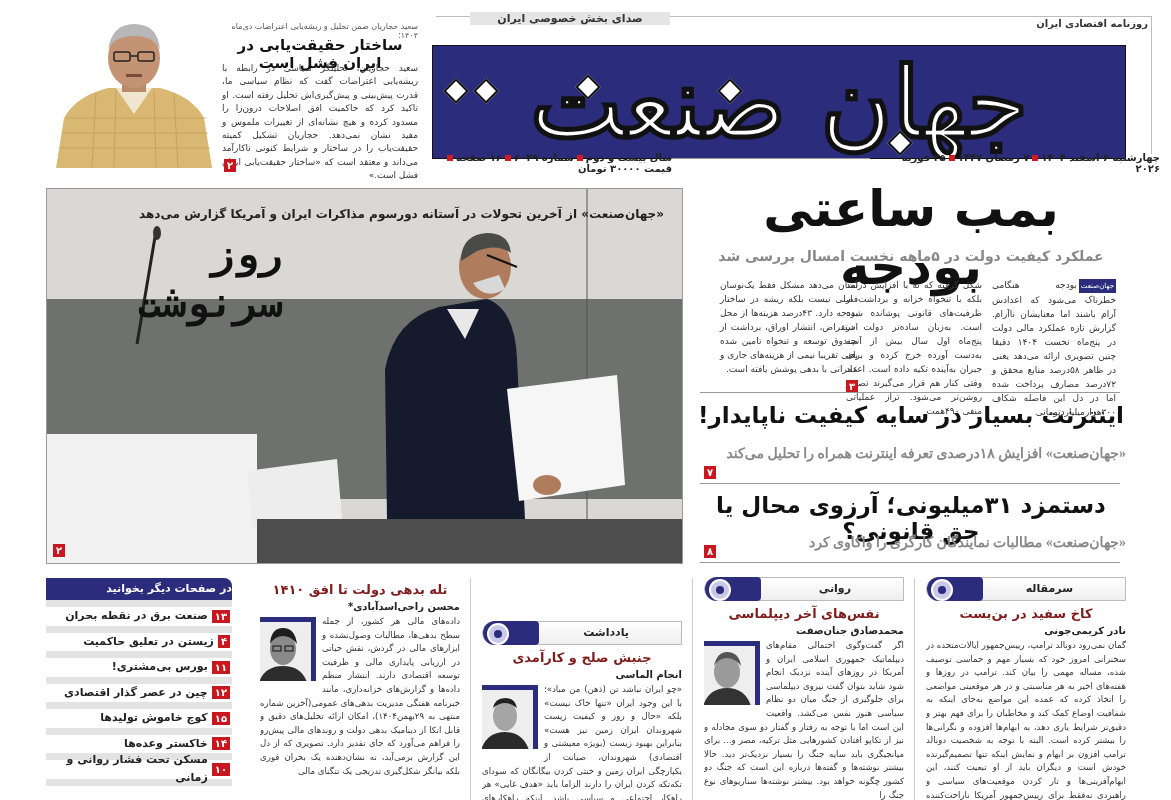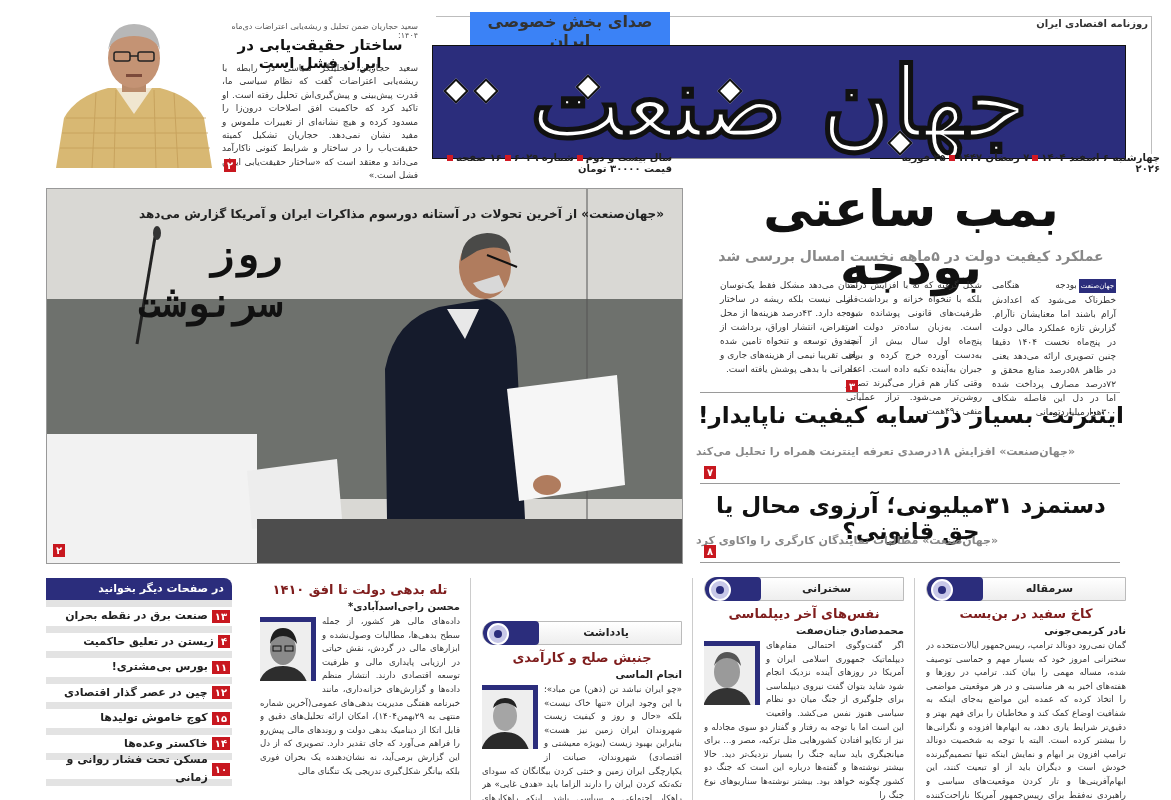--- a/index.html
+++ b/index.html
@@ -3,21 +3,21 @@
 <meta charset="utf-8">
 <style>
   * { box-sizing: border-box; margin: 0; padding: 0; }
   html, body { width: 1171px; height: 800px; overflow: hidden; background: #ffffff; }
   body { position: relative; font-family: "DejaVu Sans", sans-serif; color: #1a1a1a; direction: rtl; }
   .abs { position: absolute; }
 
   
   .mast-frame { left: 436px; top: 16px; width: 716px; height: 138px; border: 1px solid #bdbdbd; border-left: none; border-bottom: none; }
   .mast-label-right { left: 1000px; top: 18px; width: 148px; font-size: 10px; color: #333; text-align: right; font-weight: bold; }
-  .mast-label-top { left: 470px; top: 12px; width: 200px; font-size: 16px; color: #333; text-align: center; background: #3b82f6; font-weight: bold; }
+  .mast-label-top { left: 470px; top: 12px; width: 200px; font-size: 11px; color: #333; text-align: center; background: #e5e5e5; font-weight: bold; }
   .mast-band { left: 432px; top: 30px; width: 694px; height: 114px; background: #2b2d7c; border: 1px solid #111; overflow: hidden; margin-top: 15px; }
   .mast-title { position: absolute; left: 0; right: 0; top: -8px; text-align: center; font-family: "DejaVu Serif", serif; font-weight: bold; font-size: 98px; color: #fff; letter-spacing: 2px; line-height: 130px; -webkit-text-stroke: 2px #111; }
   .mast-diamond { position: absolute; width: 18px; height: 18px; background: #fff; border: 2px solid #111; transform: rotate(45deg); }
   .mast-info-right { left: 890px; top: 152px; width: 270px; font-size: 10px; color: #222; text-align: right; font-weight: bold; }
   .mast-info-left { left: 432px; top: 152px; width: 240px; font-size: 10px; color: #222; text-align: right; font-weight: bold; }
   .mast-line { left: 670px; top: 158px; width: 200px; height: 1px; background: #999; }
   .sep { display: inline-block; width: 6px; height: 6px; background: #d21a24; margin: 0 3px; vertical-align: middle; }
 
   
   .tease-photo { left: 46px; top: 18px; width: 176px; height: 150px; overflow: hidden; }
@@ -31,41 +31,41 @@
   .main-sub { left: 696px; top: 248px; width: 430px; font-size: 14px; font-weight: bold; color: #888; text-align: center; }
   .col { font-size: 9px; line-height: 14px; color: #333; text-align: justify; }
   .col1 { left: 992px; top: 278px; width: 124px; }
   .col2 { left: 846px; top: 278px; width: 136px; }
   .col3 { left: 720px; top: 278px; width: 138px; }
   .brand-chip { display: inline-block; background: #2b2d7c; color: #fff; font-size: 7px; padding: 0 2px; margin-left: 2px; }
 
   .hr { height: 1px; background: #9a9a9a; }
 
   .h2 { font-size: 23px; font-weight: bold; color: #111; text-align: center; }
-  .h2sub { font-size: 11px; color: #888; text-align: left; font-weight: bold; }
+  .h2sub { font-size: 14px; color: #888; text-align: right; font-weight: bold; font-family: Liberation Serif, serif; }
 
   
   .feat { left: 46px; top: 188px; width: 637px; height: 376px; border: 1px solid #999; overflow: hidden; background: #7dd3fc; }
   .feat-kicker { position: absolute; right: 18px; top: 18px; font-size: 12px; font-weight: bold; color: #222; }
   .feat-title { position: absolute; right: 400px; top: 42px; font-size: 40px; font-weight: bold; color: #111; font-family: Liberation Mono, monospace; }
 
   
   .sec-head { height: 24px; border: 1px solid #bbb; border-radius: 12px 0 0 12px; background: linear-gradient(#fff, #eee); position: relative; }
   .sec-head .label { position: absolute; right: 52px; top: 4px; font-size: 11px; font-weight: bold; color: #222; }
   .sec-head .pill { position: absolute; left: 0; top: -1px; width: 56px; height: 24px; background: #2b2d7c; border-radius: 12px 4px 4px 12px; }
   .sec-head .disc { position: absolute; left: 4px; top: 1px; width: 22px; height: 22px; border-radius: 50%; background: #c8c8e8; border: 2px solid #fff; }
   .sec-head .disc::after { content: ""; position: absolute; left: 5px; top: 5px; width: 8px; height: 8px; border-radius: 50%; background: #2b2d7c; }
 
   .op-title { font-size: 13px; font-weight: bold; text-align: center; color: #7f1d1d; margin-top: 5px; }
   .op-author { font-size: 10px; font-weight: bold; color: #222; text-align: right; margin-top: 4px; }
   .op-body { font-size: 8.6px; line-height: 13.6px; color: #333; text-align: justify; margin-top: 3px; }
   .op-photo { float: left; width: 56px; height: 64px; margin: 2px 6px 2px 0; border-top: 5px solid #2b2d7c; border-right: 5px solid #2b2d7c; background: #f0f0f0; position: relative; overflow: hidden; }
 
   .toc { left: 46px; top: 578px; width: 186px; }
-  .toc-head { height: 22px; background: #2b2d7c; color: #fff; font-size: 11px; font-weight: bold; text-align: right; padding-right: 8px; line-height: 22px; border-radius: 0 8px 0 0; }
+  .toc-head { height: 22px; background: #2b2d7c; color: #fff; font-size: 11px; font-weight: bold; text-align: right; line-height: 22px; border-radius: 0 8px 0 0; }
   .toc-item { height: 25.5px; border-bottom: 7px solid #e3e3e3; font-size: 11px; font-weight: bold; color: #222; text-align: right; padding-right: 2px; line-height: 18px; display: flex; flex-direction: row; gap: 4px; align-items: center; }
   .toc-item .page-badge { font-size: 10px; }
 </style>
 </head>
 <body>
 
 <div class="abs tease-photo">
   <svg width="176" height="150" viewBox="0 0 176 150">
     <rect width="176" height="150" fill="#ffffff"></rect>
     <path d="M10 150 L18 100 Q30 78 62 70 L114 70 Q146 78 158 100 L166 150 Z" fill="#d8b873"></path>
@@ -204,21 +204,21 @@
   </div>
   <div class="op-title">کاخ سفید در بن‌بست</div>
   <div class="op-author">نادر کریمی‌جونی</div>
   <div class="op-body">گمان نمی‌رود دونالد ترامپ، رییس‌جمهور ایالات‌متحده در سخنرانی امروز خود که بسیار مهم و حماسی توصیف شده، مساله مهمی را بیان کند. ترامپ در روزها و هفته‌های اخیر به هر مناسبتی و در هر موقعیتی مواضعی را اتخاذ کرده که عمده این مواضع به‌جای اینکه به شفافیت اوضاع کمک کند و مخاطبان را برای فهم بهتر و دقیق‌تر شرایط یاری دهد، به ابهام‌ها افزوده و نگرانی‌ها را بیشتر کرده است. البته با توجه به شخصیت دونالد ترامپ افزون بر ابهام و نمایش اینکه تنها تصمیم‌گیرنده خودش است و دیگران باید از او تبعیت کنند، این ابهام‌آفرینی‌ها و تار کردن موقعیت‌های سیاسی و راهبردی نه‌فقط برای رییس‌جمهور آمریکا ناراحت‌کننده نیست که به لحاظ گوناگون خوشایند نیز هست و در مواردی مانند پایان دادن به جنگ</div>
 </div>
 
 <div class="abs" style="left:704px;top:577px;width:200px;height:223px;overflow:hidden;">
   <div class="sec-head">
     <span class="pill"></span>
     <span class="disc"></span>
-    <span class="label">سخنرانی</span>
+    <span class="label">روانی</span>
   </div>
   <div class="op-title">نفس‌های آخر دیپلماسی</div>
   <div class="op-author">محمدصادق جنان‌صفت</div>
   <div class="op-body">
     <div class="op-photo">
       <svg width="56" height="60" viewBox="0 0 56 60">
           <rect width="56" height="60" fill="#eee"></rect>
           <ellipse cx="28" cy="26" rx="13" ry="16" fill="#9a9a9a"></ellipse>
           <path d="M15 20 Q18 6 28 6 Q40 6 42 20 Q36 12 28 12 Q20 12 15 20Z" fill="#555"></path>
           <path d="M4 60 Q10 42 28 42 Q46 42 52 60Z" fill="#333"></path>

